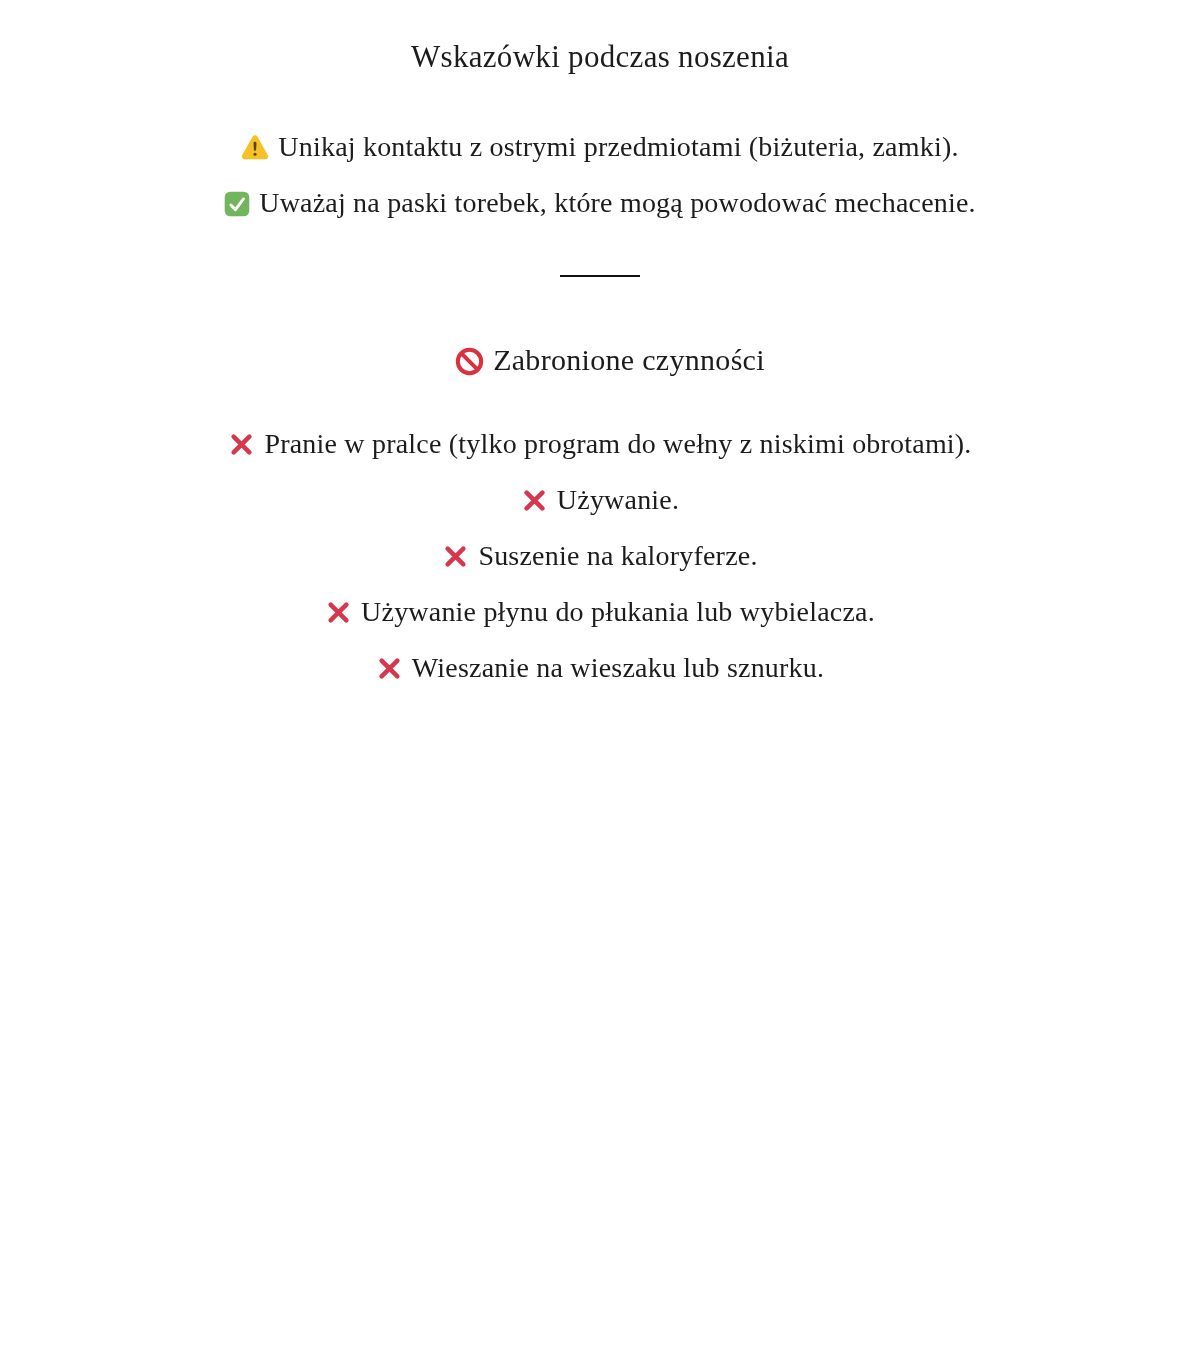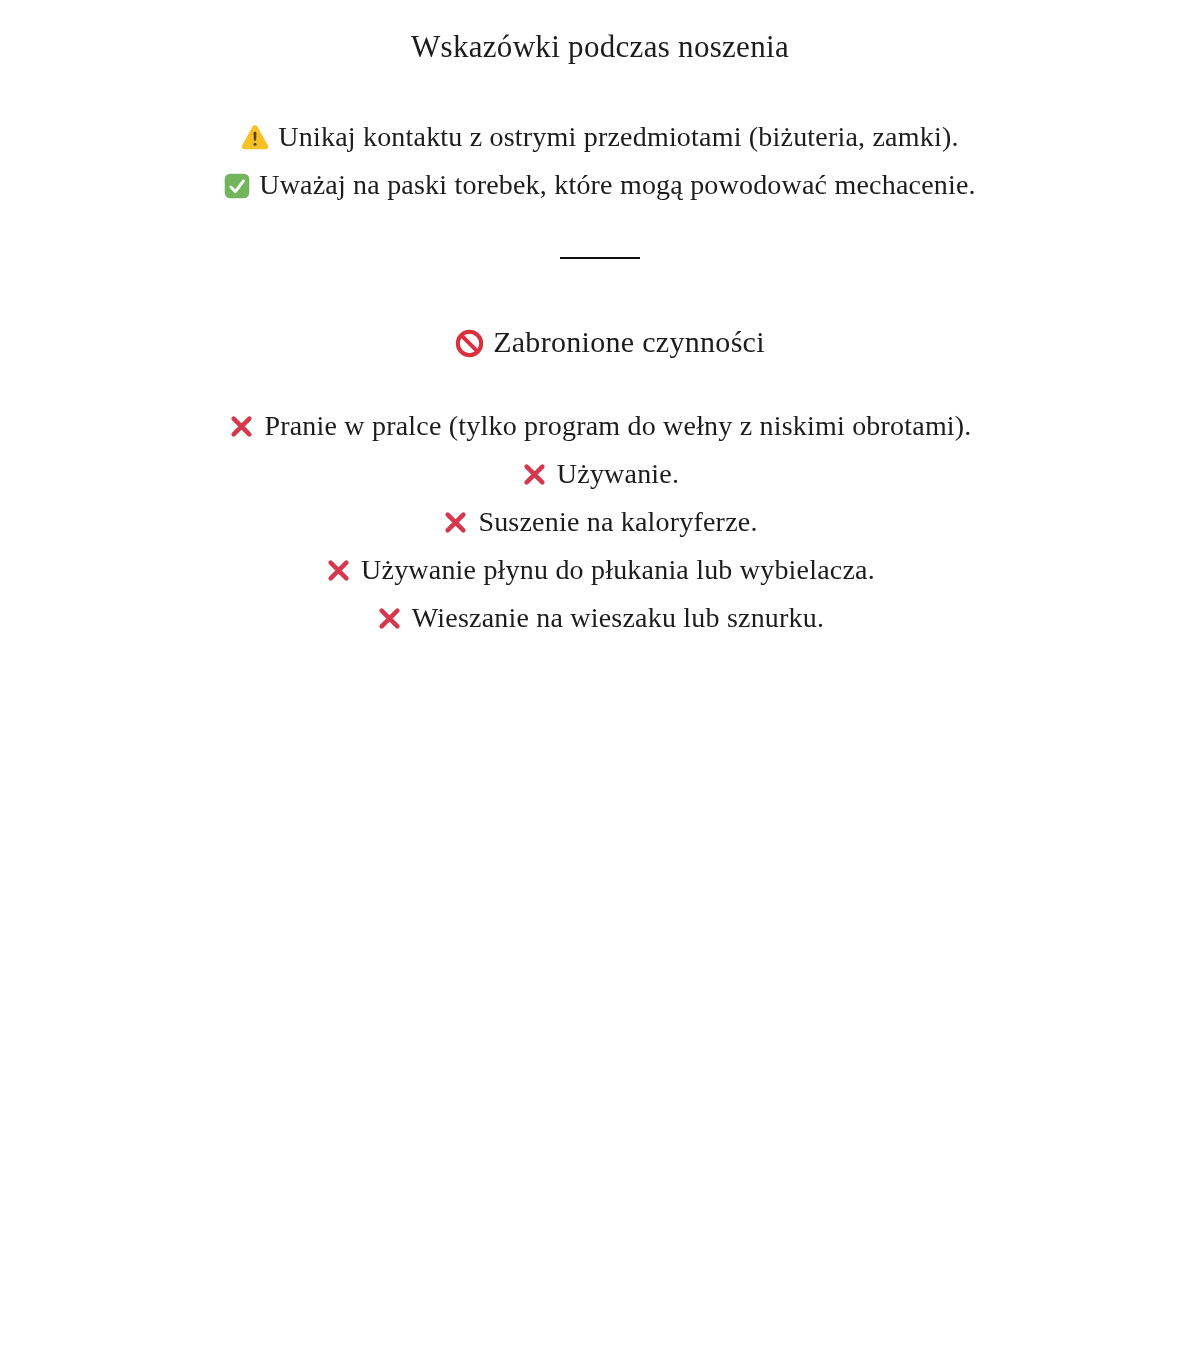--- a/index.html
+++ b/index.html
@@ -12,32 +12,32 @@
     width: 1200px;
     height: 1350px;
     margin: 0 auto;
     background: #ffffff;
     overflow: hidden;
     font-family: "Liberation Serif", serif;
     color: #1c1c1c;
     text-align: center;
   }
   .title {
-    margin: 1px;
+    margin: 11px;
     padding-top: 26px;
     font-size: 31px;
     font-weight: 400;
     line-height: 40px;
     letter-spacing: 0.3px;
   }
   .tips-list {
     margin-top: 49px;
   }
   .line {
-    margin: 6px;
+    margin: 14px;
     font-size: 28px;
     font-weight: 400;
     line-height: 42px;
     letter-spacing: 0.2px;
     white-space: nowrap;
   }
   .icon {
     display: inline-block;
     vertical-align: -5px;
     margin-right: 9px;

